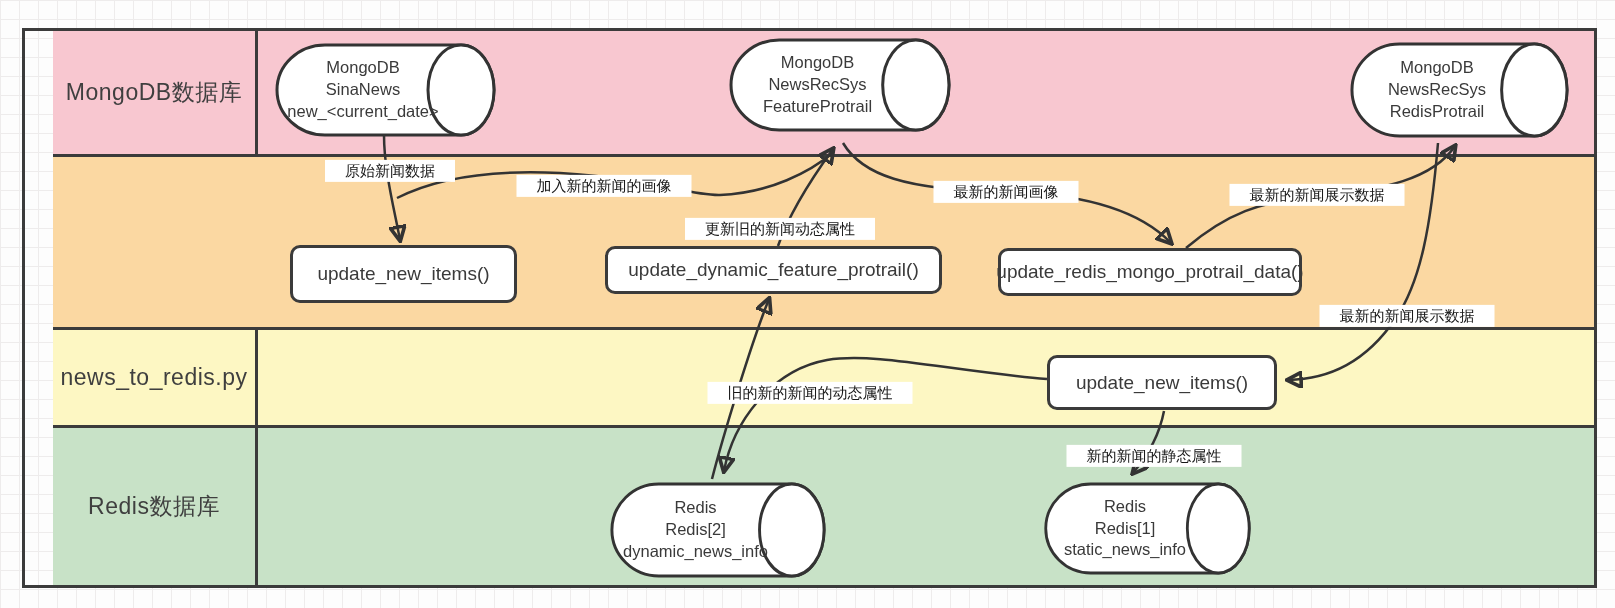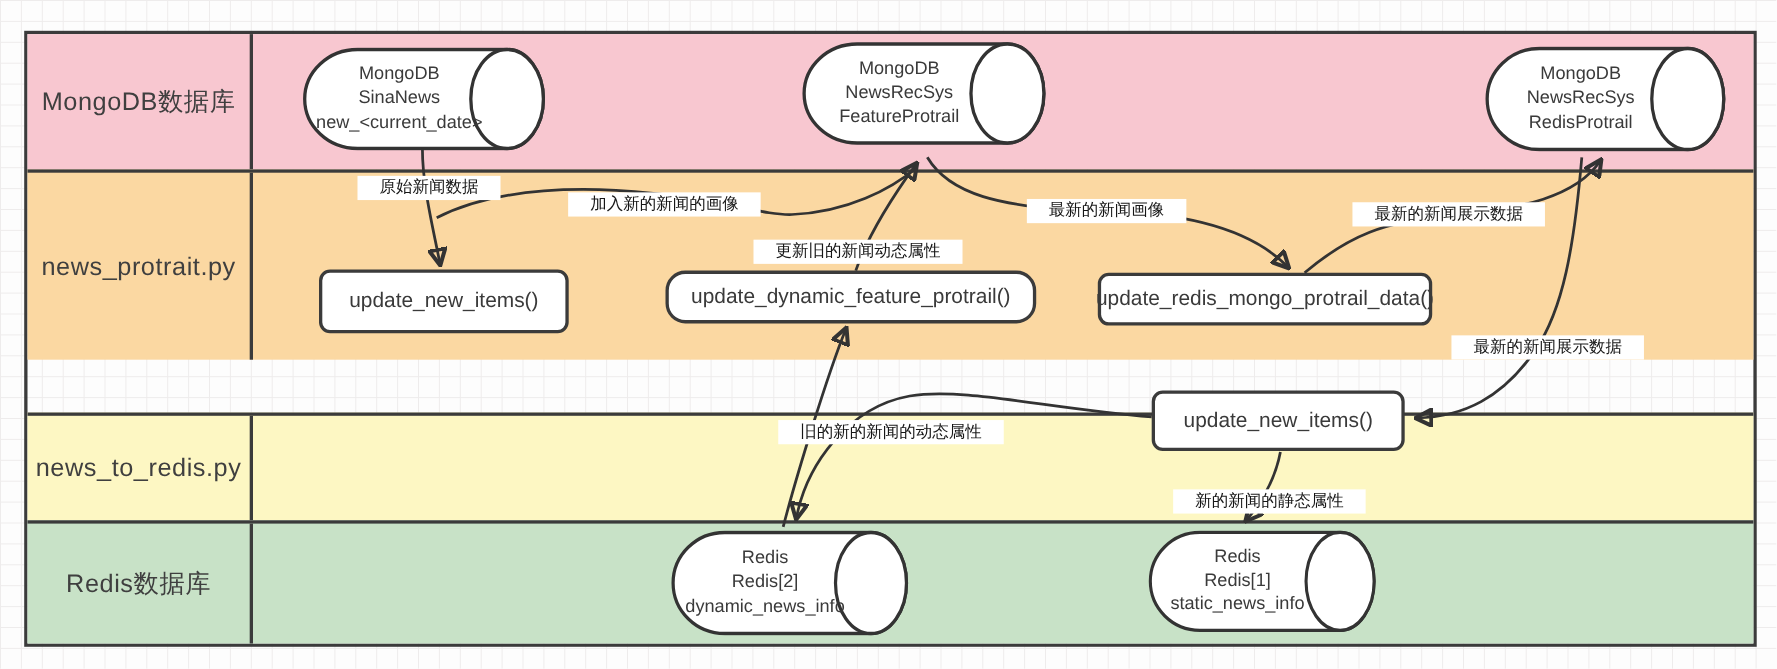--- a/index.html
+++ b/index.html
@@ -9,33 +9,33 @@
     background-image:linear-gradient(#eeecec 1px, transparent 1px),
                      linear-gradient(90deg,#eeecec 1px, transparent 1px);
     background-size:19px 19px;
     font-family:"Liberation Sans","DejaVu Sans",sans-serif;
     color:#333;
   }
   
   .frame{
     position:absolute;left:22px;top:28px;width:1575px;height:560px;
     border:3px solid #3b3b3b;box-sizing:border-box;
-    display:flex;flex-direction:column;z-index:1;
+    display:flex;flex-direction:column;z-index:1;padding-left:28px;
   }
   .lane{display:flex;box-sizing:border-box;}
   .lane + .lane{border-top:3px solid #3b3b3b;}
   .lane-header{
     flex:0 0 205px;width:205px;border-right:3px solid #3b3b3b;box-sizing:border-box;
     display:flex;align-items:center;justify-content:center;
     font-size:23px;color:#3f3f3f;letter-spacing:.5px;
   }
   .lane-body{flex:1;}
   .lane-mongodb{background:#f8c7d0;}
   .lane-protrait{background:#fbd8a2;}
-  .lane-toredis{background:#fdf7c3;margin-top:48px;}
+  .lane-toredis{background:#fdf7c3;}
   .lane-redis{background:#c8e2c7;}
 
   
   .cyl{position:absolute;z-index:2;}
   .cyl svg{position:absolute;left:0;top:0;width:100%;height:100%;display:block;}
   .cyl-text{
     position:absolute;left:6px;right:50px;top:0;bottom:0;z-index:1;
     display:flex;flex-direction:column;align-items:center;justify-content:center;
     font-size:16.5px;line-height:1.32;color:#3a3a3a;text-align:center;white-space:nowrap;
   }
@@ -66,21 +66,20 @@
 <body>
 
 <div id="stage">
 
   <div class="frame">
     <div class="lane lane-mongodb" style="height:123px;flex:0 0 123px;">
       <div class="lane-header">MongoDB数据库</div>
       <div class="lane-body"></div>
     </div>
     <div class="lane lane-protrait" style="height:173px;flex:0 0 173px;">
-      <div class="lane-header">news_protrait.py</div>
       <div class="lane-body"></div>
     </div>
     <div class="lane lane-toredis" style="height:98px;flex:0 0 98px;">
       <div class="lane-header">news_to_redis.py</div>
       <div class="lane-body"></div>
     </div>
     <div class="lane lane-redis" style="flex:1;">
       <div class="lane-header">Redis数据库</div>
       <div class="lane-body"></div>
     </div>
@@ -140,21 +139,21 @@
       <ellipse cx="188" cy="47" rx="33" ry="45" fill="#fff" stroke="#333" stroke-width="3"></ellipse>
     </svg>
     <div class="cyl-text">
       <div>Redis</div>
       <div>Redis[1]</div>
       <div>static_news_info</div>
     </div>
   </div>
 
   <div class="fnbox" style="left:290px;top:245px;width:227px;height:58px;">update_new_items()</div>
-  <div class="fnbox" style="left:605px;top:246px;width:337px;height:48px;border-radius:18px;">update_dynamic_feature_protrail()</div>
+  <div class="fnbox" style="left:605px;top:246px;width:337px;height:48px;">update_dynamic_feature_protrail()</div>
   <div class="fnbox" style="left:998px;top:248px;width:304px;height:48px;">update_redis_mongo_protrail_data()</div>
   <div class="fnbox" style="left:1047px;top:355px;width:230px;height:55px;">update_new_items()</div>
 
   <svg id="arrows" viewBox="0 0 1615 608">
     <defs>
       <marker id="ah" viewBox="0 0 12 12" refX="10" refY="6" markerWidth="7" markerHeight="7" orient="auto">
         <path d="M1,1 L11,6 L1,11 Z" fill="#333" stroke="none"></path>
       </marker>
     </defs>
     <path d="M 384 135 C 384 170 394 208 400 240" marker-end="url(#ah)"></path>

